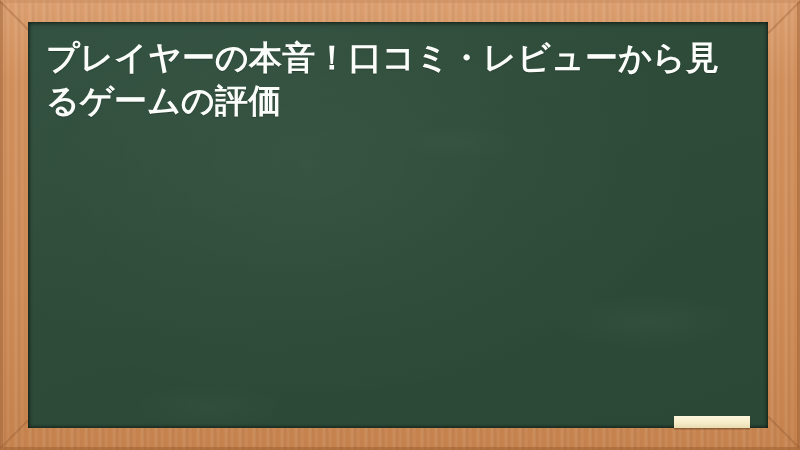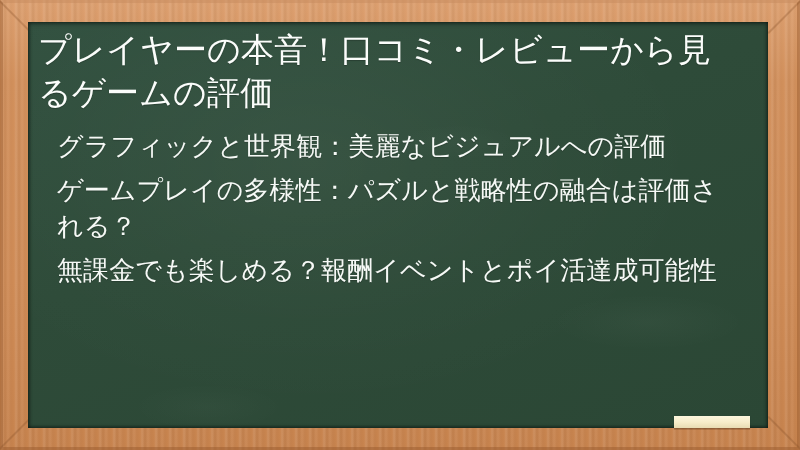--- a/index.html
+++ b/index.html
@@ -97,26 +97,26 @@
   
   .board-content {
     position: absolute;
     left: 10px;
     top: 6px;
     right: 10px;
     bottom: 0;
   }
 
   .board-title {
-    margin: 0;
+    margin: 8px;
     padding: 0;
     color: #fbfdfb;
     font-size: 33px;
     line-height: 43px;
-    font-weight: 400;
+    font-weight: 700;
     letter-spacing: 0.2px;
     white-space: pre-line;
     text-shadow: 0 1px 1px rgba(0,0,0,0.22);
     max-width: 700px;
   }
 
   .topic-list {
     list-style: none;
     margin: 14px 0 0 0;
     padding: 0 0 0 19px;
@@ -163,24 +163,19 @@
   <div class="miter bl"></div>
   <div class="miter br"></div>
 
   <div class="board">
     <div class="board-smudge"></div>
 
     <div class="board-content">
 
       <h1 class="board-title">プレイヤーの本音！口コミ・レビューから見るゲームの評価</h1>
 
-      <ul class="topic-list">
-        <li class="topic-item">グラフィックと世界観：美麗なビジュアルへの評価</li>
-        <li class="topic-item">ゲームプレイの多様性：パズルと戦略性の融合は評価される？</li>
-        <li class="topic-item">無課金でも楽しめる？報酬イベントとポイ活達成可能性</li>
-      </ul>
 
     </div>
   </div>
 
   <div class="chalk-stick"></div>
 
 </div>
 
 </body></html>

